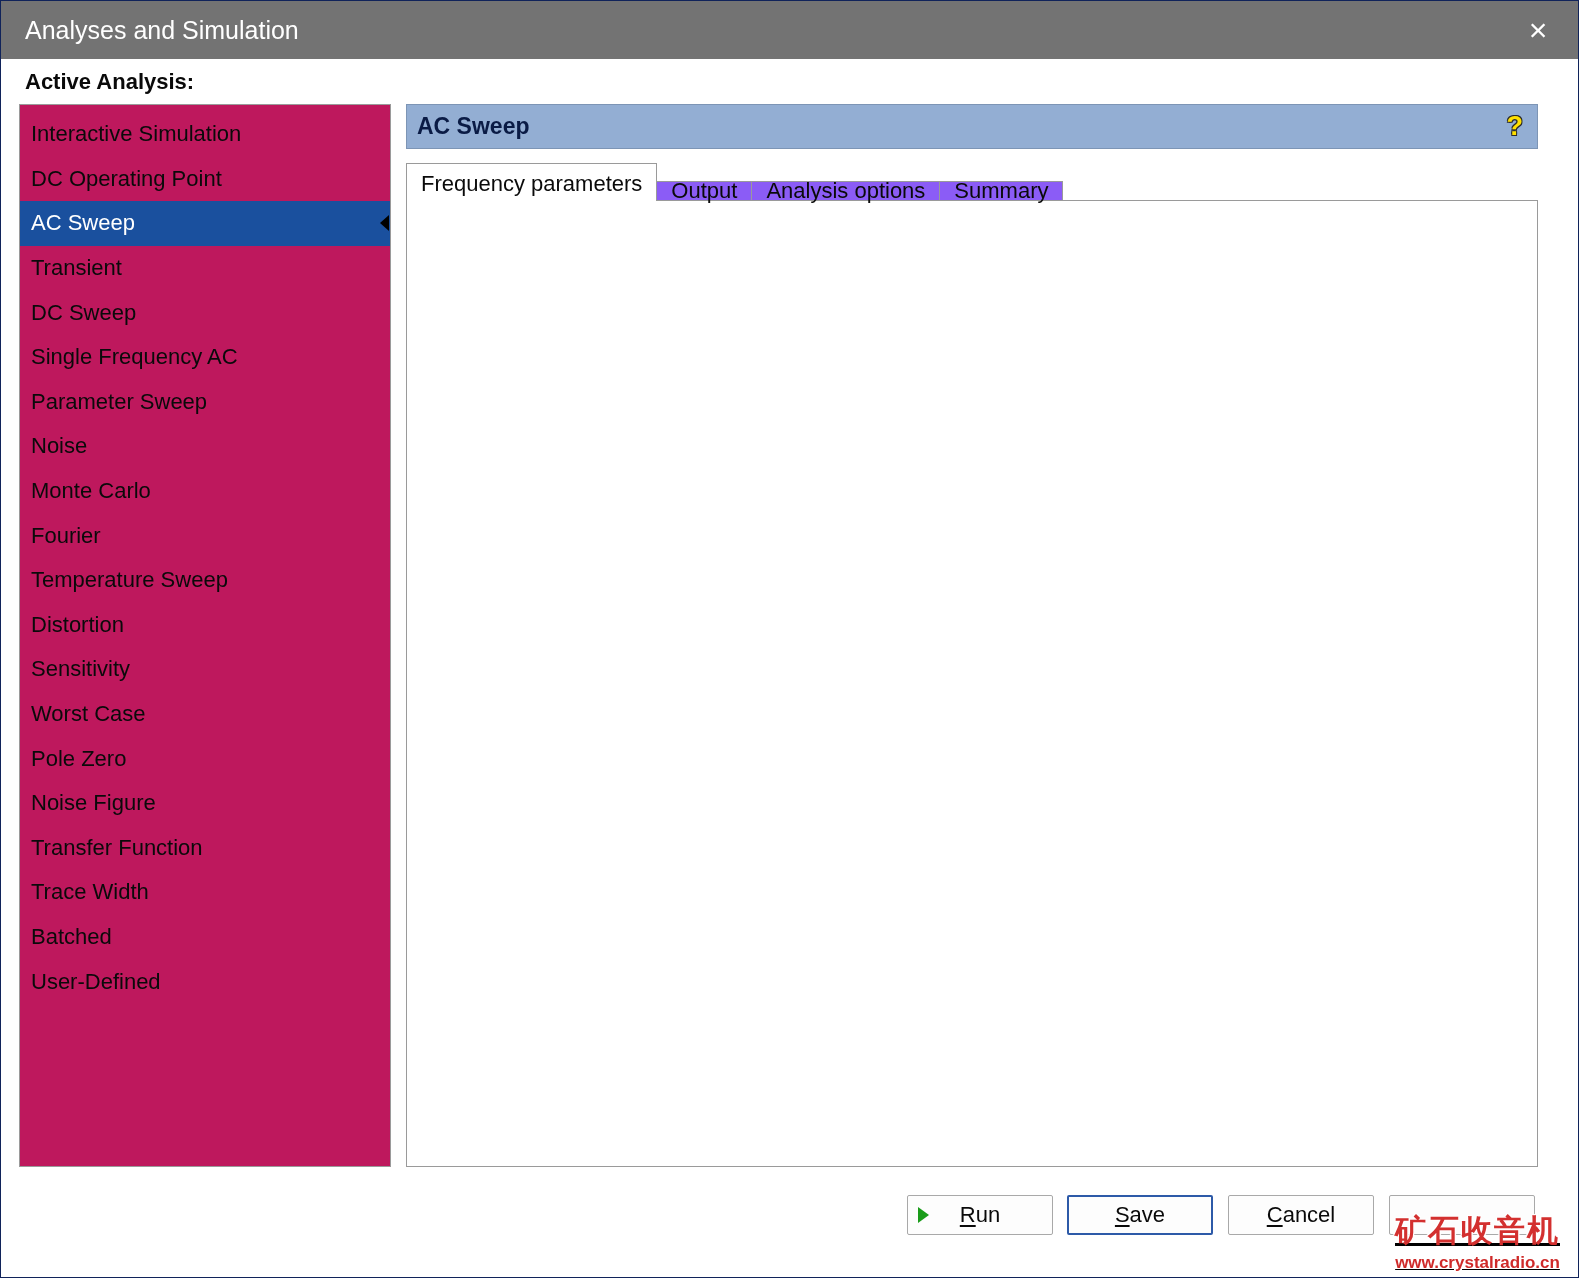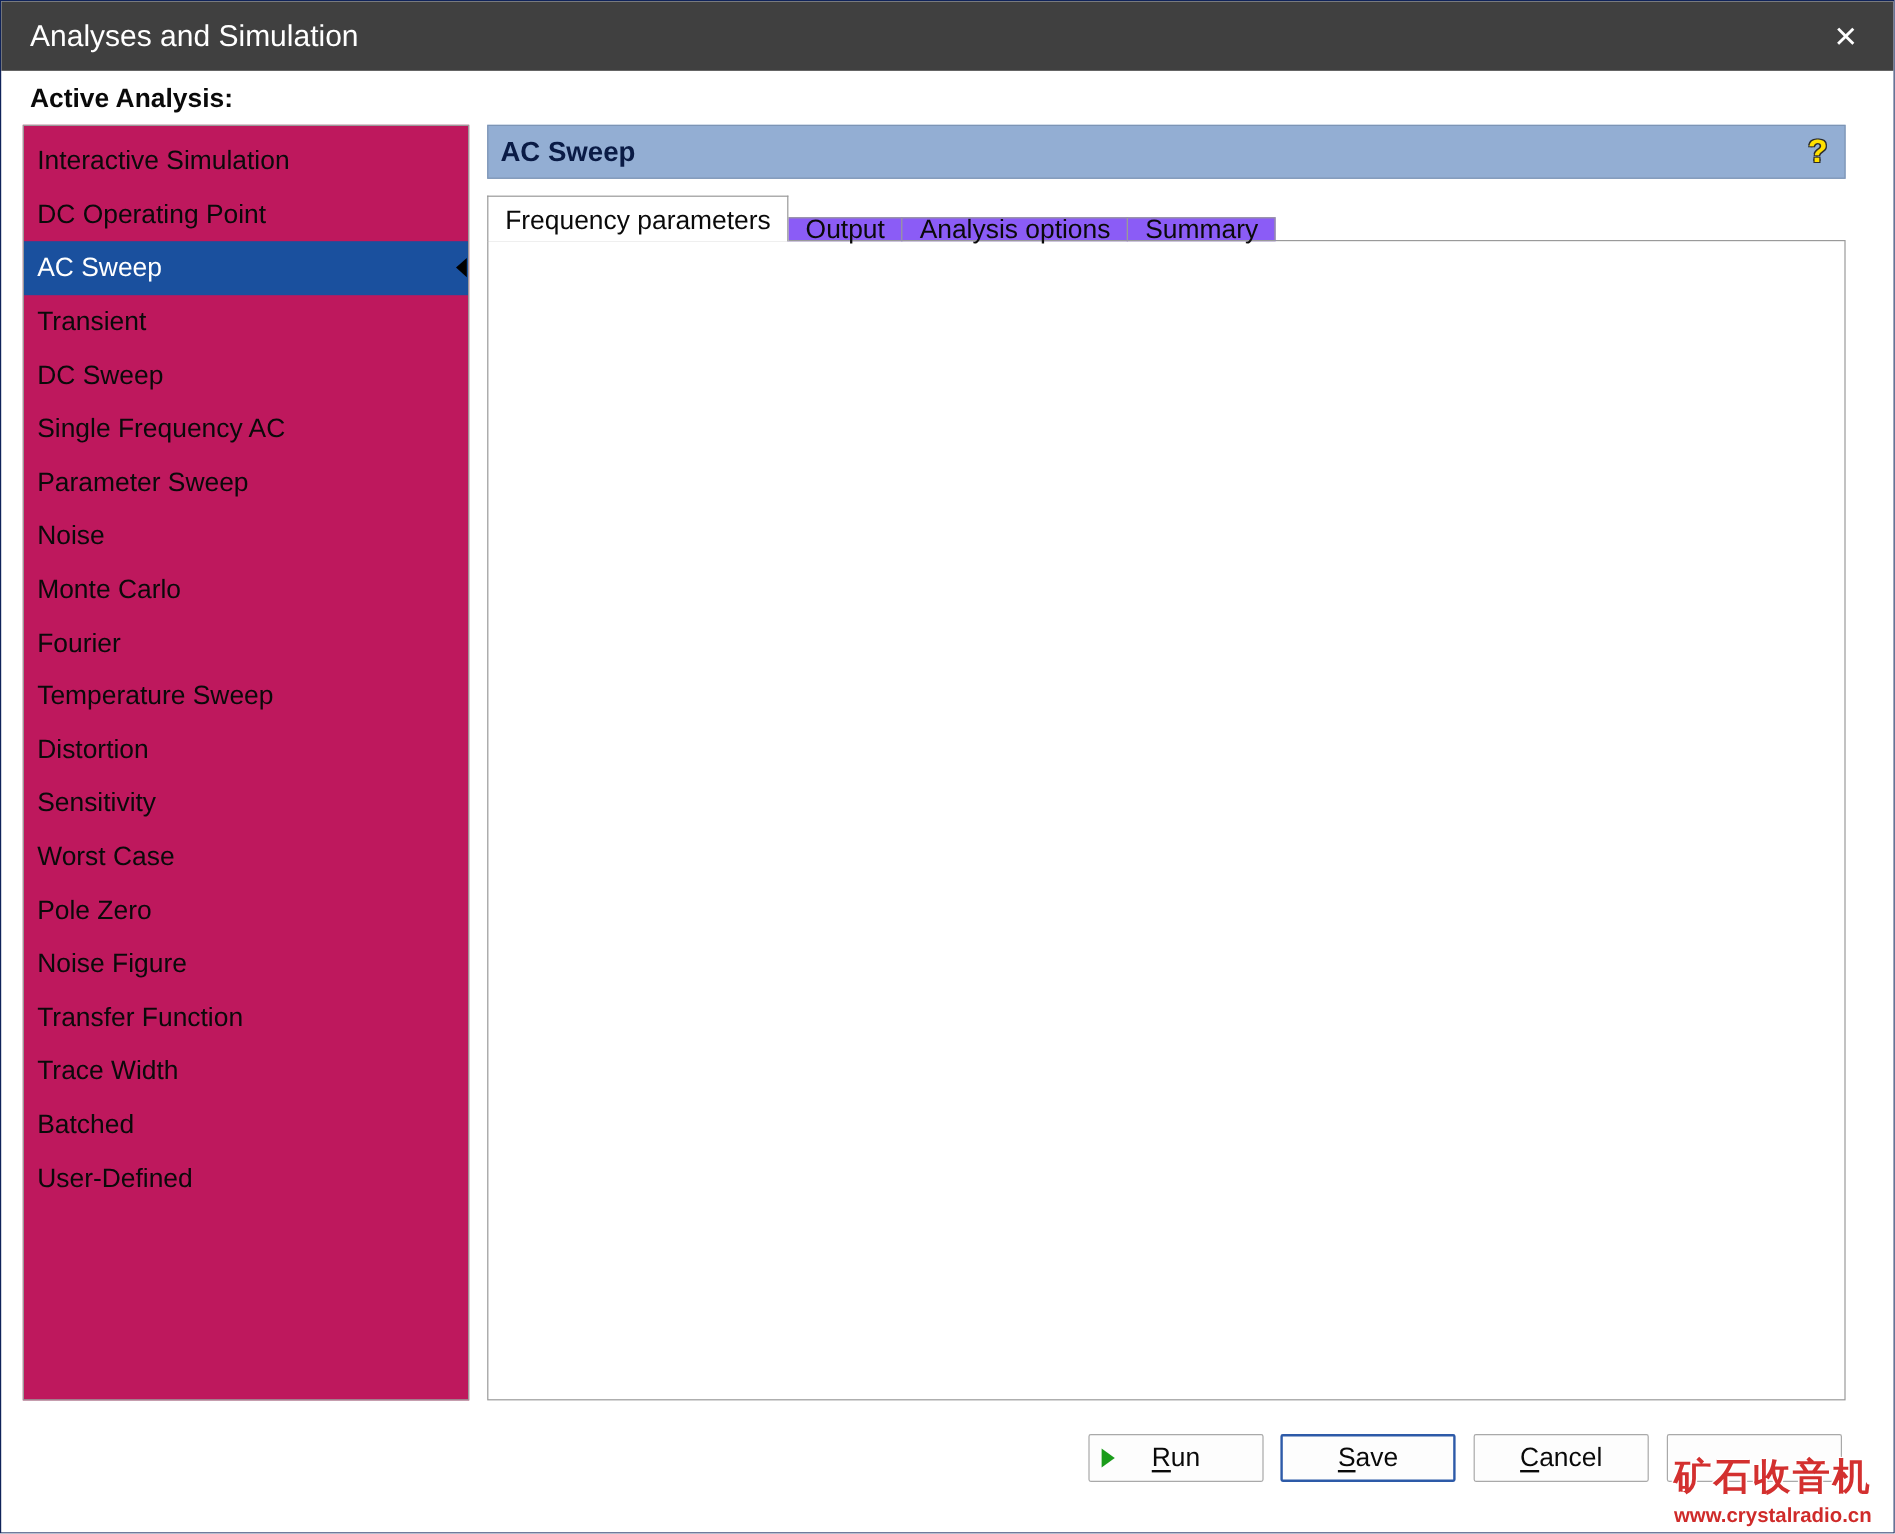--- a/index.html
+++ b/index.html
@@ -7,21 +7,21 @@
   #app {
     position: relative; width: 1579px; height: 1278px;
     background: #ffffff; overflow: hidden;
     font-family: "Liberation Sans", sans-serif;
     border: 1px solid #10235a;
   }
 
   
   .titlebar {
     position: absolute; left: 0; top: 0; width: 100%; height: 58px;
-    background: #404040; color: #ffffff;
+    background: #737373; color: #ffffff;
     display: flex; align-items: center; padding: 0 24px; font-size: 25px;
   }
   .title-close {
     position: absolute; right: 14px; top: 0; width: 52px; height: 58px;
     display: flex; align-items: center; justify-content: center;
     color: #ffffff; font-size: 32px; font-weight: 300; cursor: pointer;
   }
 
   
   .active-analysis {
@@ -117,21 +117,21 @@
   .btn-cancel { left: 1227px; }
   .btn-blank  { left: 1388px; }
   .play-icon {
     position: absolute; left: 10px; top: 50%; margin-top: -8px;
     width: 0; height: 0;
     border-top: 8px solid transparent; border-bottom: 8px solid transparent;
     border-left: 11px solid #1a9c1a;
   }
 
   
-  .watermark { position: absolute; right: 18px; bottom: 4px; text-align: left; z-index: 10; pointer-events: none; }
+  .watermark { position: absolute; right: 18px; bottom: 4px; text-align: center; z-index: 10; pointer-events: none; text-decoration: underline; }
   .wm1 {
     font-size: 31px; font-weight: bold; color: #d3302f; letter-spacing: 2px;
     text-shadow: -1px -1px 0 #ffffff, 1px -1px 0 #ffffff, -1px 1px 0 #ffffff, 1px 1px 0 #ffffff, 0 0 3px #ffffff;
   }
   .wm2 { font-size: 17px; font-weight: bold; color: #cf2b2a; margin-top: 1px; }
 </style>
 </head>
 <body>
 
 <div id="app">

